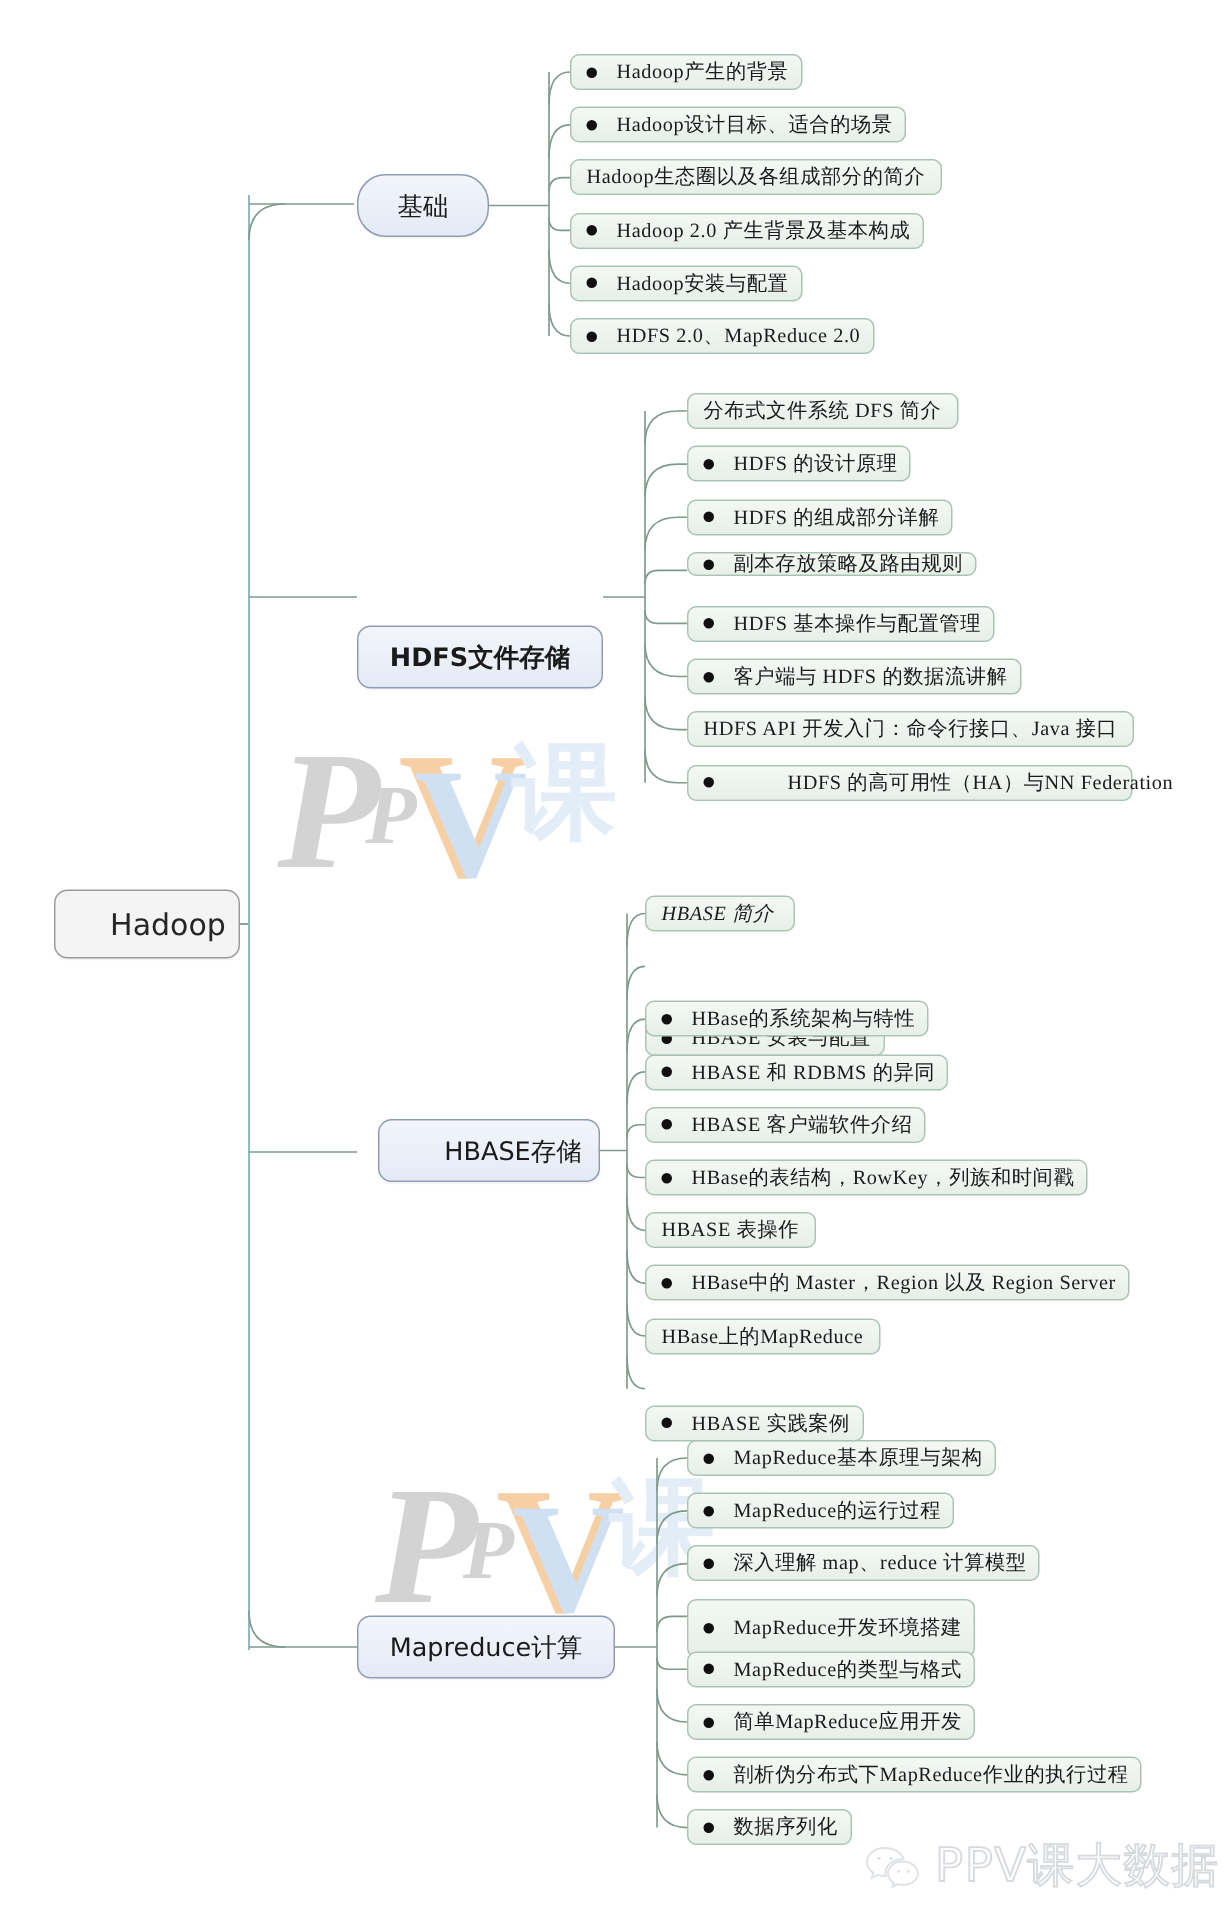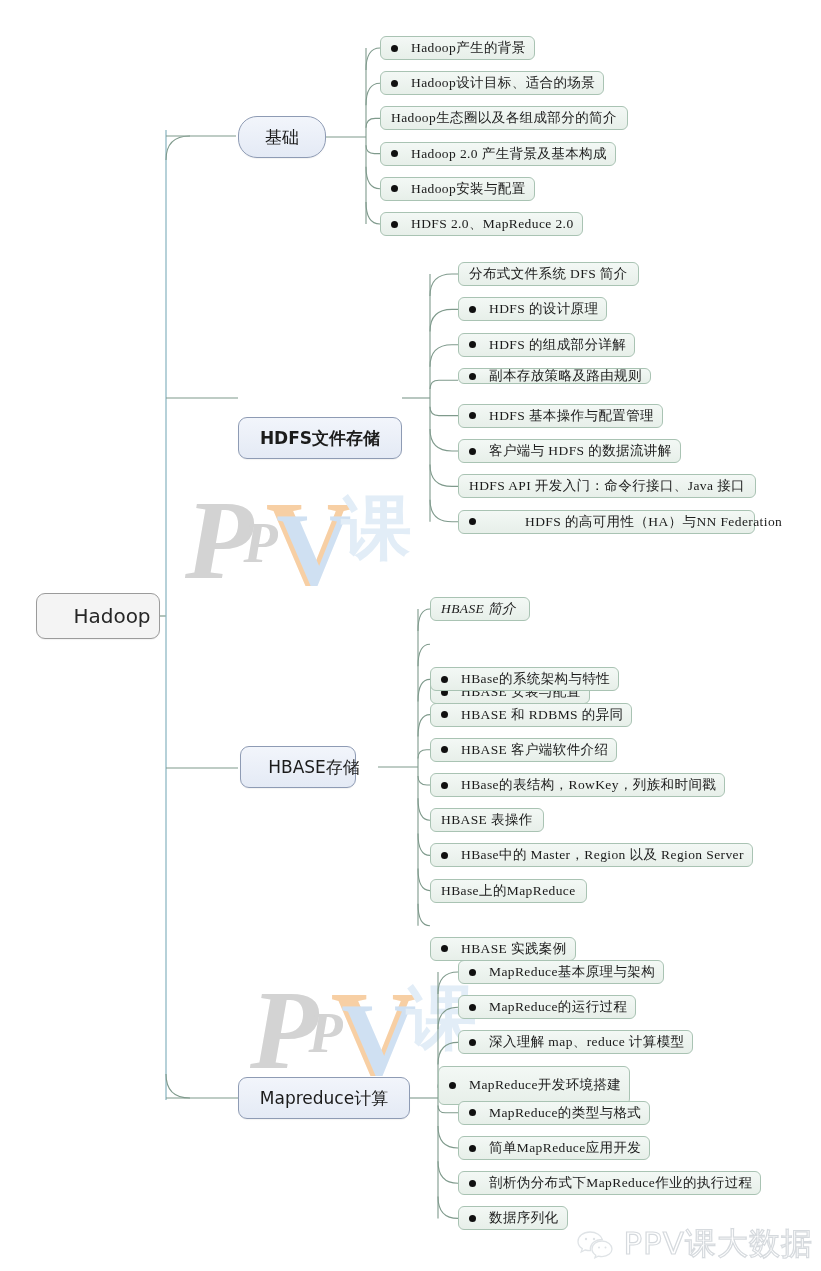--- a/index.html
+++ b/index.html
@@ -228,21 +228,21 @@
         <span class="bullet"></span>
         <span class="txt">客户端与 HDFS 的数据流讲解</span>
       </div>
       <div class="node leaf" style="left: 458px; top: 474.4px; width: 298px; height: 24px;">
         <span class="txt">HDFS API 开发入门：命令行接口、Java 接口</span>
       </div>
       <div class="node leaf" style="left: 458px; top: 509.8px; width: 297px; height: 24px; gap: 36px;">
         <span class="bullet"></span>
         <span class="txt">HDFS 的高可用性（HA）与NN Federation</span>
       </div>
-      <div class="node branch" style="left: 240px; top: 746px; width: 116px; height: 42px; padding-left: 32px;">
+      <div class="node branch" style="left: 252px; top: 746px; width: 148px; height: 42px; padding-left: 32px;">
         <span>HBASE存储</span>
       </div>
       <div class="node leaf" style="left: 430px; top: 597px; width: 100px; height: 24px; font-style: italic;">
         <span class="txt">HBASE 简介</span>
       </div>
       <div class="node leaf" style="left: 430px; top: 632.2px; width: 160px; height: 24px; margin-top: 48px;">
         <span class="bullet"></span>
         <span class="txt">HBASE 安装与配置</span>
       </div>
       <div class="node leaf" style="left: 430px; top: 667.4px; width: 189px; height: 24px;">
@@ -283,21 +283,21 @@
         <span class="txt">MapReduce基本原理与架构</span>
       </div>
       <div class="node leaf" style="left: 458px; top: 995.2px; width: 178px; height: 24px;">
         <span class="bullet"></span>
         <span class="txt">MapReduce的运行过程</span>
       </div>
       <div class="node leaf" style="left: 458px; top: 1030.4px; width: 235px; height: 24px;">
         <span class="bullet"></span>
         <span class="txt">深入理解 map、reduce 计算模型</span>
       </div>
-      <div class="node leaf" style="left: 438px; top: 1065.6px; width: 192px; height: 39px; align-items: center;">
+      <div class="node leaf" style="left: 458px; top: 1065.6px; width: 192px; height: 39px; align-items: center;">
         <span class="bullet"></span>
         <span class="txt">MapReduce开发环境搭建</span>
       </div>
       <div class="node leaf" style="left: 458px; top: 1100.8px; width: 192px; height: 24px;">
         <span class="bullet"></span>
         <span class="txt">MapReduce的类型与格式</span>
       </div>
       <div class="node leaf" style="left: 458px; top: 1136px; width: 192px; height: 24px;">
         <span class="bullet"></span>
         <span class="txt">简单MapReduce应用开发</span>

